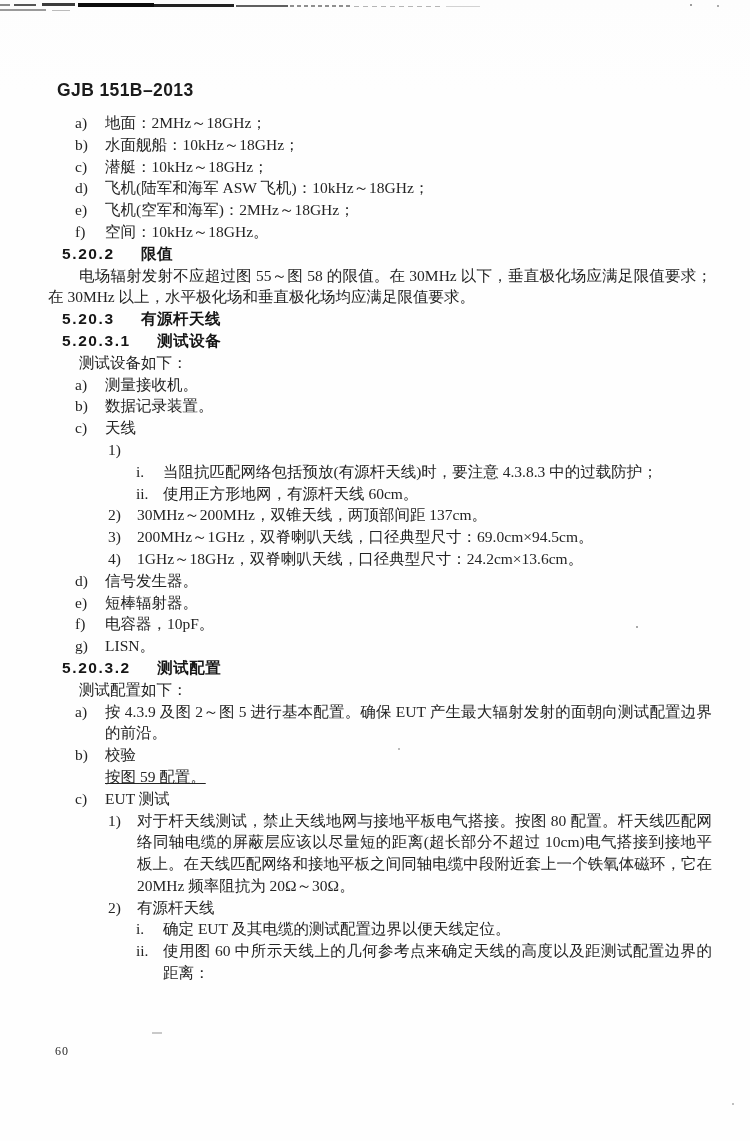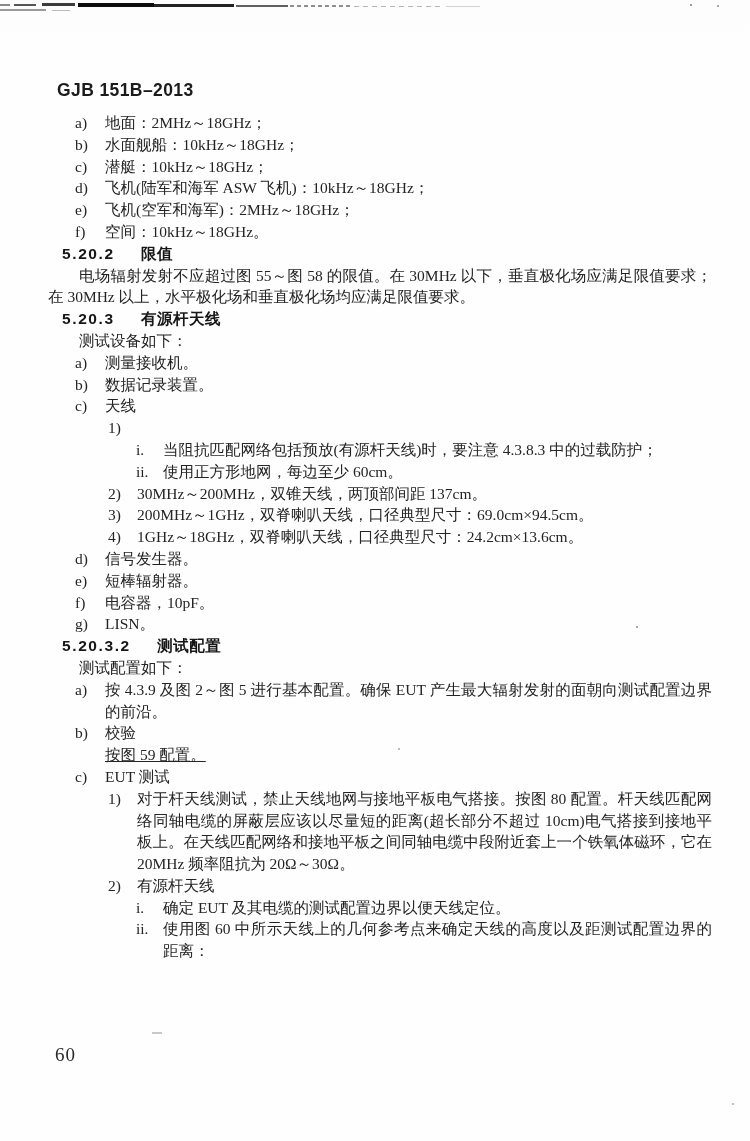--- a/index.html
+++ b/index.html
@@ -90,21 +90,21 @@
   .l2 > .m { width: 29px; }
   .l3 { padding-left: 88px; }
   .l3 > .m { width: 27px; }
   .sub-line { padding-left: 57px; text-align: justify; text-decoration: underline; }
 
   
   .page-num {
     position: absolute;
     top: 1044px;
     left: 55px;
-    font-size: 19px;
+    font-size: 12px;
     color: #2a2a2a;
     letter-spacing: 1px;
   }
 </style>
 </head>
 <body>
 
 <div class="page">
 
   <div class="artifact a1"></div>
@@ -159,20 +159,24 @@
       <span class="num">5.20.2</span>
       <span class="ttl">限值</span>
     </div>
     <p class="indent2">电场辐射发射不应超过图 55～图 58 的限值。在 30MHz 以下，垂直极化场应满足限值要求；在 30MHz 以上，水平极化场和垂直极化场均应满足限值要求。</p>
 
     <div class="sec-h">
       <span class="num">5.20.3</span>
       <span class="ttl">有源杆天线</span>
     </div>
 
+    <div class="sec-h">
+      <span class="num">5.20.3.1</span>
+      <span class="ttl">测试设备</span>
+    </div>
     <p class="indent2">测试设备如下：</p>
 
     <div class="row l1">
       <span class="m">a)</span>
       <span class="t">测量接收机。</span>
     </div>
     <div class="row l1">
       <span class="m">b)</span>
       <span class="t">数据记录装置。</span>
     </div>
@@ -183,21 +187,21 @@
 
     <div class="row l2">
       <span class="m">1)</span>
     </div>
     <div class="row l3">
       <span class="m">i.</span>
       <span class="t">当阻抗匹配网络包括预放(有源杆天线)时，要注意 4.3.8.3 中的过载防护；</span>
     </div>
     <div class="row l3">
       <span class="m">ii.</span>
-      <span class="t">使用正方形地网，每边至少 60cm。</span>
+      <span class="t">使用正方形地网，有源杆天线 60cm。</span>
     </div>
     <div class="row l2">
       <span class="m">2)</span>
       <span class="t">30MHz～200MHz，双锥天线，两顶部间距 137cm。</span>
     </div>
     <div class="row l2">
       <span class="m">3)</span>
       <span class="t">200MHz～1GHz，双脊喇叭天线，口径典型尺寸：69.0cm×94.5cm。</span>
     </div>
     <div class="row l2">

